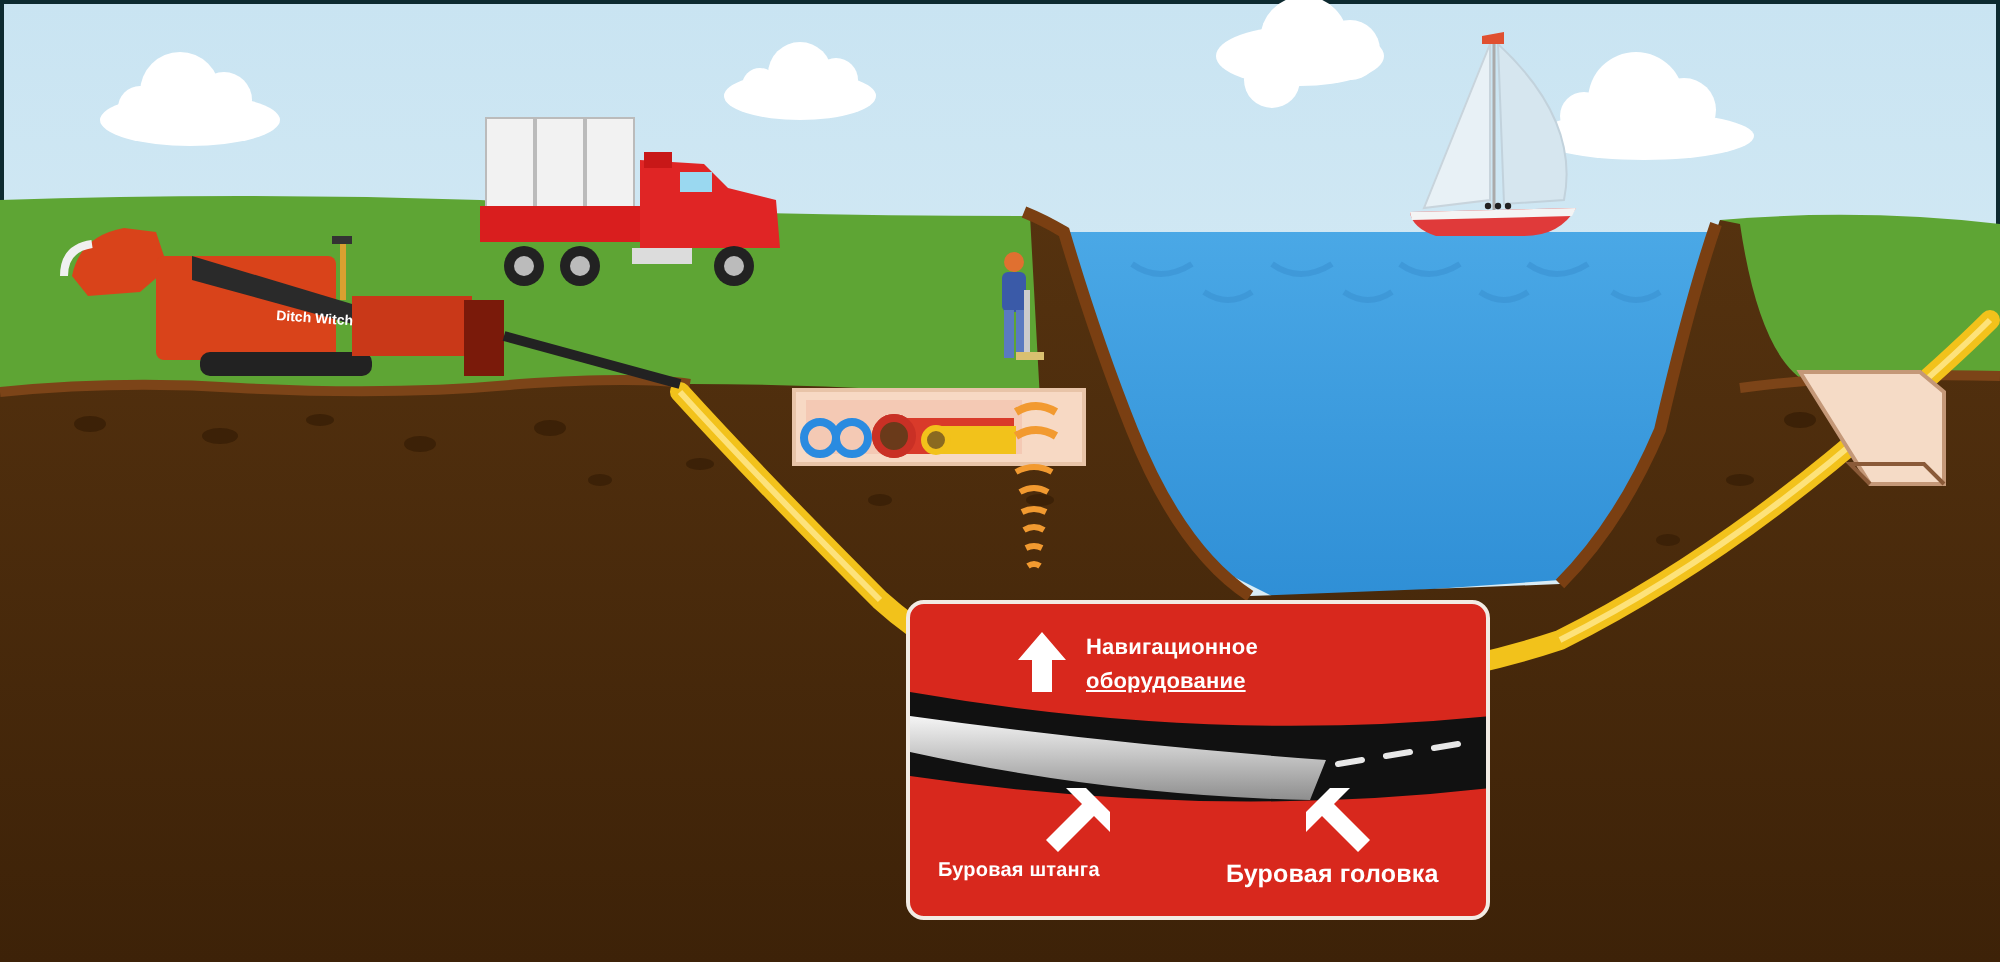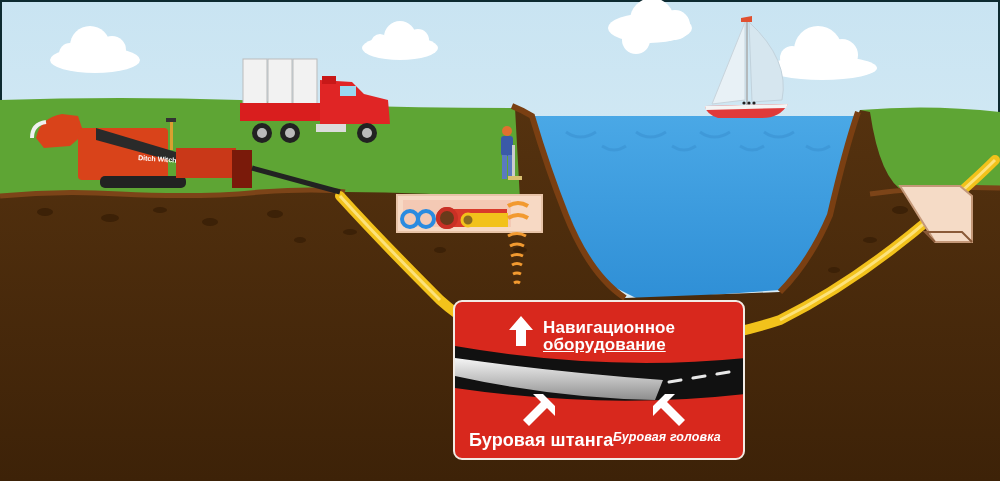--- a/index.html
+++ b/index.html
@@ -1,18 +1,18 @@
 <!DOCTYPE html>
 <html><head>
 <meta charset="utf-8">
 <style>
   html, body { margin: 0; padding: 0; background: #0d2a30; }
   body { width: 1000px; height: 481px; overflow: hidden; position: relative; font-family: "Liberation Sans", sans-serif; }
   #scene { position: absolute; left: 0; top: 0; width: 1000px; height: 481px; }
-  .label-text { position: absolute; color: #ffffff; font-family: "Liberation Sans", sans-serif; font-weight: bold; font-size: 17px; letter-spacing: 0.1px; white-space: nowrap; }
+  .label-text { position: absolute; color: #ffffff; font-family: "Liberation Sans", sans-serif; font-weight: bold; font-size: 11px; letter-spacing: 0.1px; white-space: nowrap; }
   .panel { position: absolute; left: 453px; top: 300px; width: 292px; height: 160px; border: 2px solid #f2ebe4; border-radius: 9px; background: #d8281d; box-sizing: border-box; overflow: hidden; }
   .logo { position: absolute; left: 52px; top: 399px; display: flex; align-items: center; }
   .logo-box { width: 34px; height: 32px; border: 2px solid #e8e2da; border-radius: 3px; background: #120b06; box-sizing: border-box; margin-right: 6px; display: flex; align-items: center; justify-content: center; }
   .logo-text { color: #f4f0ea; font-family: "Liberation Sans", sans-serif; font-weight: bold; font-style: italic; font-size: 37px; letter-spacing: -1.5px; line-height: 1; }
   .logo-reg { position: absolute; right: -8px; top: 0; color: #ddd; font-size: 8px; }
 </style>
 </head>
 <body>
 
 <div id="scene">
@@ -211,18 +211,18 @@
           <line x1="262" y1="72" x2="274" y2="70"></line>
       </g>
 
       <path d="M66,14 L78,28 L71,28 L71,44 L61,44 L61,28 L54,28 Z" fill="#ffffff"></path>
 
       <path d="M98,96 L88,96 L96,104 L78,122 L84,128 L102,110 L110,118 L110,108 Z" fill="#ffffff" transform="translate(-10,-4)"></path>
       <path d="M208,96 L218,96 L210,104 L228,122 L222,128 L204,110 L196,118 L196,108 Z" fill="#ffffff" transform="translate(2,-4)"></path>
     </svg>
     <span class="label-text" style="left:88px;top:16px;">Навигационное</span>
     <span class="label-text" style="left:88px;top:33px;text-decoration:underline;">оборудование</span>
-    <span class="label-text" style="left:14px;top:128px;font-size:18px;">Буровая штанга</span>
-    <span class="label-text" style="left:158px;top:128px;font-size:12.5px;font-style:italic;">Буровая головка</span>
+    <span class="label-text" style="left:14px;top:128px;font-size:10px;">Буровая штанга</span>
+    <span class="label-text" style="left:158px;top:128px;font-size:12.5px;">Буровая головка</span>
   </div>
 
   
 </div>
 
 </body></html>

